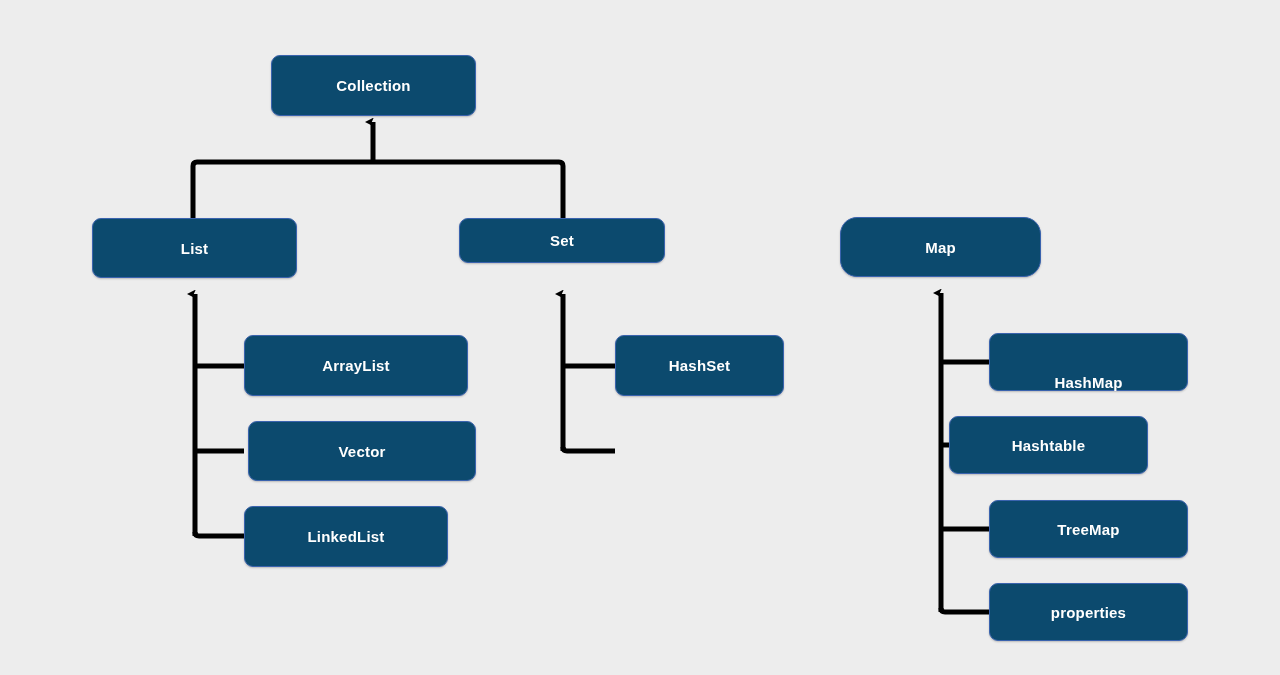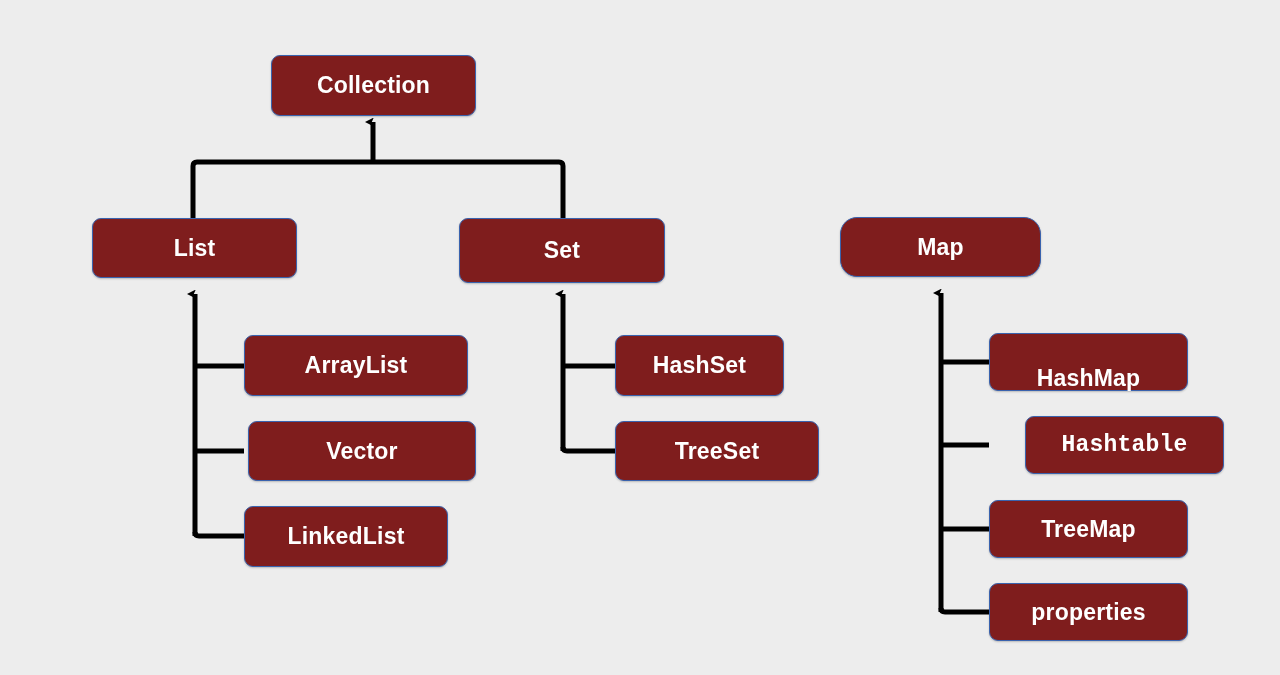--- a/index.html
+++ b/index.html
@@ -23,29 +23,29 @@
     position: absolute;
     left: 0;
     top: 0;
     width: 1280px;
     height: 675px;
     pointer-events: none;
   }
   .node {
     position: absolute;
     box-sizing: border-box;
-    background: #7f1d1d;
+    background: #0c4a6e;
     border: 1px solid #3a63ae;
     border-radius: 9px;
     color: #ffffff;
     display: flex;
     align-items: center;
     justify-content: center;
     font-weight: bold;
-    font-size: 23px;
+    font-size: 15px;
     letter-spacing: 0.2px;
     box-shadow: 0 1px 2px rgba(0,0,0,0.22);
     text-shadow: 0 0 1px rgba(0,0,0,0.08);
     user-select: none;
   }
   .node-label {
     display: block;
     line-height: 1;
     white-space: nowrap;
   }
@@ -90,21 +90,21 @@
   </svg>
 
   <div class="node" style="left:271px; top:55px; width:205px; height:61px;">
     <span class="node-label">Collection</span>
   </div>
 
   <div class="node" style="left:92px; top:218px; width:205px; height:60px;">
     <span class="node-label">List</span>
   </div>
 
-  <div class="node" style="left:459px; top:218px; width:206px; height:65px;">
+  <div class="node" style="left:459px; top:218px; width:206px; height:45px;">
     <span class="node-label">Set</span>
   </div>
 
   <div class="node" style="left:840px; top:217px; width:201px; height:60px;border-radius:17px;">
     <span class="node-label">Map</span>
   </div>
 
   <div class="node" style="left:244px; top:335px; width:224px; height:61px;">
     <span class="node-label">ArrayList</span>
   </div>
@@ -114,29 +114,26 @@
   </div>
 
   <div class="node" style="left:244px; top:506px; width:204px; height:61px;">
     <span class="node-label">LinkedList</span>
   </div>
 
   <div class="node" style="left:615px; top:335px; width:169px; height:61px;">
     <span class="node-label">HashSet</span>
   </div>
 
-  <div class="node" style="left:615px; top:421px; width:204px; height:60px;">
-    <span class="node-label">TreeSet</span>
-  </div>
 
   <div class="node" style="left:989px; top:333px; width:199px; height:58px;align-items:flex-end;">
     <span class="node-label">HashMap</span>
   </div>
 
-  <div class="node" style="left:1025px; top:416px; width:199px; height:58px;font-family:Liberation Mono, monospace;">
+  <div class="node" style="left:949px; top:416px; width:199px; height:58px;">
     <span class="node-label">Hashtable</span>
   </div>
 
   <div class="node" style="left:989px; top:500px; width:199px; height:58px;">
     <span class="node-label">TreeMap</span>
   </div>
 
   <div class="node" style="left:989px; top:583px; width:199px; height:58px;align-items:center;">
     <span class="node-label">properties</span>
   </div>

